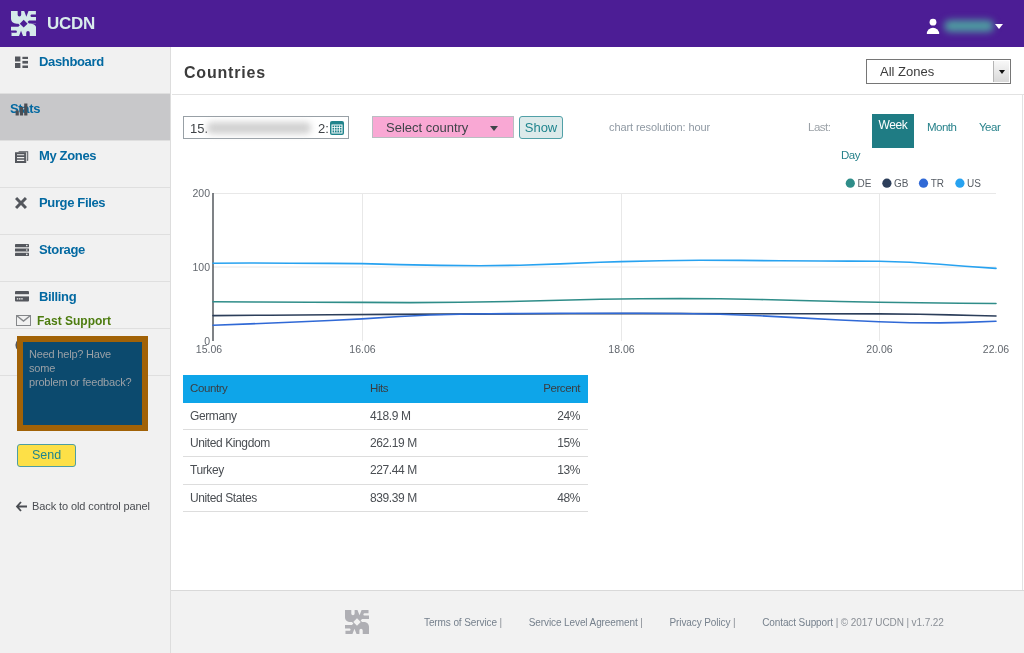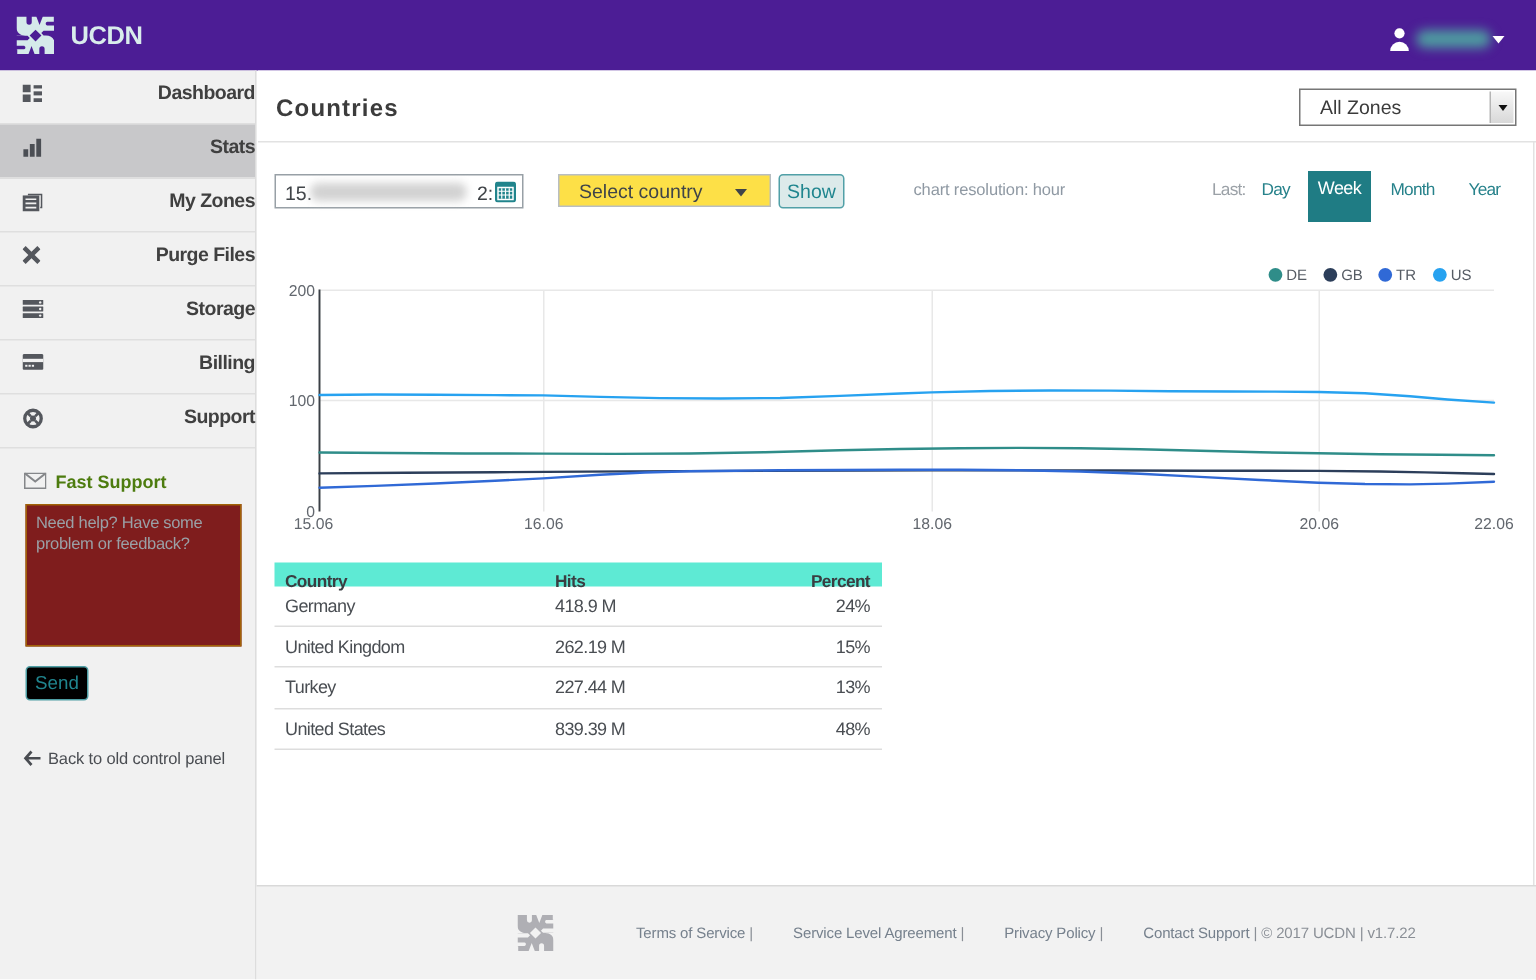--- a/index.html
+++ b/index.html
@@ -7,61 +7,61 @@
 
   
   #hdr { position:absolute; left:0; top:0; width:1024px; height:47px; background:#4c1d95; }
   #logo { position:absolute; left:11px; top:11px; width:25.4px; height:25.4px; }
   #hdr .brand { position:absolute; left:47px; top:14px; color:#D9ECEC; font-size:17px; font-weight:bold; letter-spacing:-0.3px; }
   #userpill { position:absolute; left:944px; top:20px; width:50px; height:12px; border-radius:6px; background:#4E9AA0; filter:blur(3.5px); }
   #usercaret { position:absolute; left:995px; top:24px; width:0; height:0; border-left:4px solid transparent; border-right:4px solid transparent; border-top:5px solid #fff; }
 
   
   #side { position:absolute; left:0; top:47px; width:171px; height:606px; background:#F1F1F1; border-right:1px solid #DDDDDD; }
-  .nav-item { position:relative; height:36px; border-bottom:1px solid #DFDFDF; line-height:29.5px; color:#404040; font-size:13px; letter-spacing:-0.35px; font-weight:bold; padding-left:39px;text-align:right; }
+  .nav-item { position:relative; height:47px; border-bottom:1px solid #DFDFDF; line-height:29.5px; color:#0369a1; font-size:13px; letter-spacing:-0.35px; font-weight:bold; padding-left:39px; }
   .nav-item.sel { background:#C8C8CA;padding-left:10px; }
   .nav-item svg { position:absolute; left:15px; top:8.5px; }
   .nav-item.sel svg { }
 
   #fastsup { position:absolute; left:0; top:267px; width:171px; }
   #fastsup .lbl { position:absolute; left:37px; top:0px; font-size:12px; font-weight:bold; color:#4d7c0f; }
   #fastsup svg.env { position:absolute; left:16px; top:1px; }
-  #ta { position:absolute; left:17px; top:22px; width:144px; height:95px; background:#7f1d1d; border:1px solid #a16207; font-size:11px; letter-spacing:-0.2px; color:#9AA0A6; padding:5px 6px; line-height:14px; }
-  #sendbtn { position:absolute; left:17px; top:130px; width:42px; height:23px; background:#000000; border:1px solid #4E9EA4; border-radius:3px; color:#20858E; font-size:12.5px; text-align:center; line-height:21px; }
+  #ta { position:absolute; left:17px; top:22px; width:131px; height:95px; background:#0c4a6e; border:6px solid #a16207; font-size:11px; letter-spacing:-0.2px; color:#9AA0A6; padding:5px 6px; line-height:14px; }
+  #sendbtn { position:absolute; left:17px; top:130px; width:59px; height:23px; background:#fde047; border:1px solid #4E9EA4; border-radius:3px; color:#20858E; font-size:12.5px; text-align:center; line-height:21px; }
   #backlink { position:absolute; left:15px; top:186px; font-size:11px; letter-spacing:-0.1px; color:#4A4D52; }
   #backlink svg { vertical-align:-2px; margin-right:4px; }
 
   
   #main { position:absolute; left:172px; top:47px; width:852px; height:543px; background:#fff; }
   #title { position:absolute; left:184px; top:64px; font-size:16px; letter-spacing:0.8px; font-weight:bold; color:#3C3C3C; }
   #allzones { position:absolute; left:866px; top:59px; width:145px; height:25px; background:#fff; border:1px solid #767676; }
   #allzones .t { position:absolute; left:13px; top:4px; font-size:13px; color:#3B3B3B; }
   #allzones .btn { position:absolute; right:1px; top:1px; width:16px; height:21px; background:linear-gradient(#f8f8f8,#d8d8d8); border-left:1px solid #B5B5B5; }
   #allzones .btn:after { content:""; position:absolute; left:4.5px; top:9px; border-left:3.5px solid transparent; border-right:3.5px solid transparent; border-top:4.5px solid #111; }
   #hr1 { position:absolute; left:172px; top:94px; width:852px; height:1px; background:#E2E2E2; }
   #rborder { position:absolute; left:1022px; top:94px; width:1px; height:496px; background:#E2E2E2; }
 
   
   #dateinp { position:absolute; left:183px; top:116px; width:166px; height:23px; background:#fff; border:1px solid #98A0A6; }
   #dateinp .t1 { position:absolute; left:6px; top:4px; font-size:13px; color:#3F4347; }
   #dateinp .blur { position:absolute; left:23px; top:5px; width:104px; height:12px; background:#D2D2D2; border-radius:5px; filter:blur(3px); }
   #dateinp .t2 { position:absolute; left:134px; top:4px; font-size:13px; color:#3F4347; }
   #dateinp svg { position:absolute; right:4px; top:4px; }
-  #cselect { position:absolute; left:372px; top:116px; width:142px; height:22px; background:#fde047; border:1px solid #B9BEC2; }
+  #cselect { position:absolute; left:372px; top:116px; width:142px; height:22px; background:#f9a8d4; border:1px solid #B9BEC2; }
   #cselect .t { position:absolute; left:13px; top:3px; font-size:13px; color:#3F4449; }
   #cselect:after { content:""; position:absolute; right:15px; top:9px; border-left:4.5px solid transparent; border-right:4.5px solid transparent; border-top:5px solid #3F4449; }
   #showbtn { position:absolute; left:519px; top:116px; width:44px; height:23px; background:#DCEAEA; border:1px solid #51A0A7; border-radius:3px; color:#1F858E; font-size:13px; text-align:center; line-height:21px; }
   #chres { position:absolute; left:609px; top:121px; font-size:11px; letter-spacing:-0.1px; color:#8F99A3; }
   #lastlbl { position:absolute; left:808px; top:121px; font-size:11.5px; letter-spacing:-0.5px; color:#9BA1A7; }
   .lastlink { position:absolute; top:121px; font-size:11.5px; letter-spacing:-0.5px; color:#27828B; }
   #weekbtn { position:absolute; left:872px; top:114px; width:42px; height:34px; background:#1F7C84; color:#fff; font-size:12px; letter-spacing:-0.4px; text-align:center; line-height:23px; }
 
   
   #tbl { position:absolute; left:183px; top:375px; width:405px; }
-  #tbl .hrow { height:16px; background:#5eead4; font-weight:bold; color:#3A3D41; font-size:11.5px; letter-spacing:-0.4px; line-height:26px; }
+  #tbl .hrow { height:28px; background:#0ea5e9; font-weight:normal; color:#3A3D41; font-size:11.5px; letter-spacing:-0.4px; line-height:26px; }
   #tbl .row { height:27.2px; border-bottom:1px solid #DDDDDD; color:#4A4E53; font-size:12px; letter-spacing:-0.4px; line-height:27.2px; }
   #tbl .c1 { position:absolute; left:7px; display:inline-block; }
   #tbl .c2 { position:absolute; left:187px; display:inline-block; }
   #tbl .c3 { position:absolute; right:8px; display:inline-block; }
   #tbl .hrow,#tbl .row { position:relative; }
 
   
   #ftr { position:absolute; left:171px; top:590px; width:853px; height:63px; background:#F2F2F2; border-top:1px solid #D9D9D9; }
   #ftr .links { position:absolute; left:229px; top:26px; font-size:10px; letter-spacing:-0.1px; color:#8A8F96; }
   #ftr .links span { color:#76818D;margin-left:24px; }
@@ -155,21 +155,21 @@
       <rect x="2" y="4" width="10" height="8" fill="none" stroke="#fff" stroke-width="1"></rect>
       <path d="M2,6.5 h10 M4.5,4.5 v7 M7,4.5 v7 M9.5,4.5 v7 M2,9 h10" stroke="#fff" stroke-width="0.8"></path>
     </svg>
   </div>
   <div id="cselect">
     <div class="t">Select country</div>
   </div>
   <div id="showbtn">Show</div>
   <div id="chres">chart resolution: hour</div>
   <div id="lastlbl">Last:</div>
-  <div class="lastlink" style="left:841px;">Day</div>
+  <div class="lastlink" style="left:841px;margin-top:28px;">Day</div>
   <div id="weekbtn">Week</div>
   <div class="lastlink" style="left:927px;">Month</div>
   <div class="lastlink" style="left:979px;">Year</div>
 
   <svg id="chart" style="position:absolute;left:175px;top:170px" width="845" height="190" viewBox="175 170 845 190" font-family="Liberation Sans,sans-serif">
     <g>
       <circle cx="850.3" cy="183.2" r="4.6" fill="#2F8D89"></circle>
       <text x="857.5" y="186.8" font-size="10" fill="#565C64">DE</text>
       <circle cx="886.9" cy="183.2" r="4.6" fill="#2C3E5A"></circle>
       <text x="894.1" y="186.8" font-size="10" fill="#565C64">GB</text>

